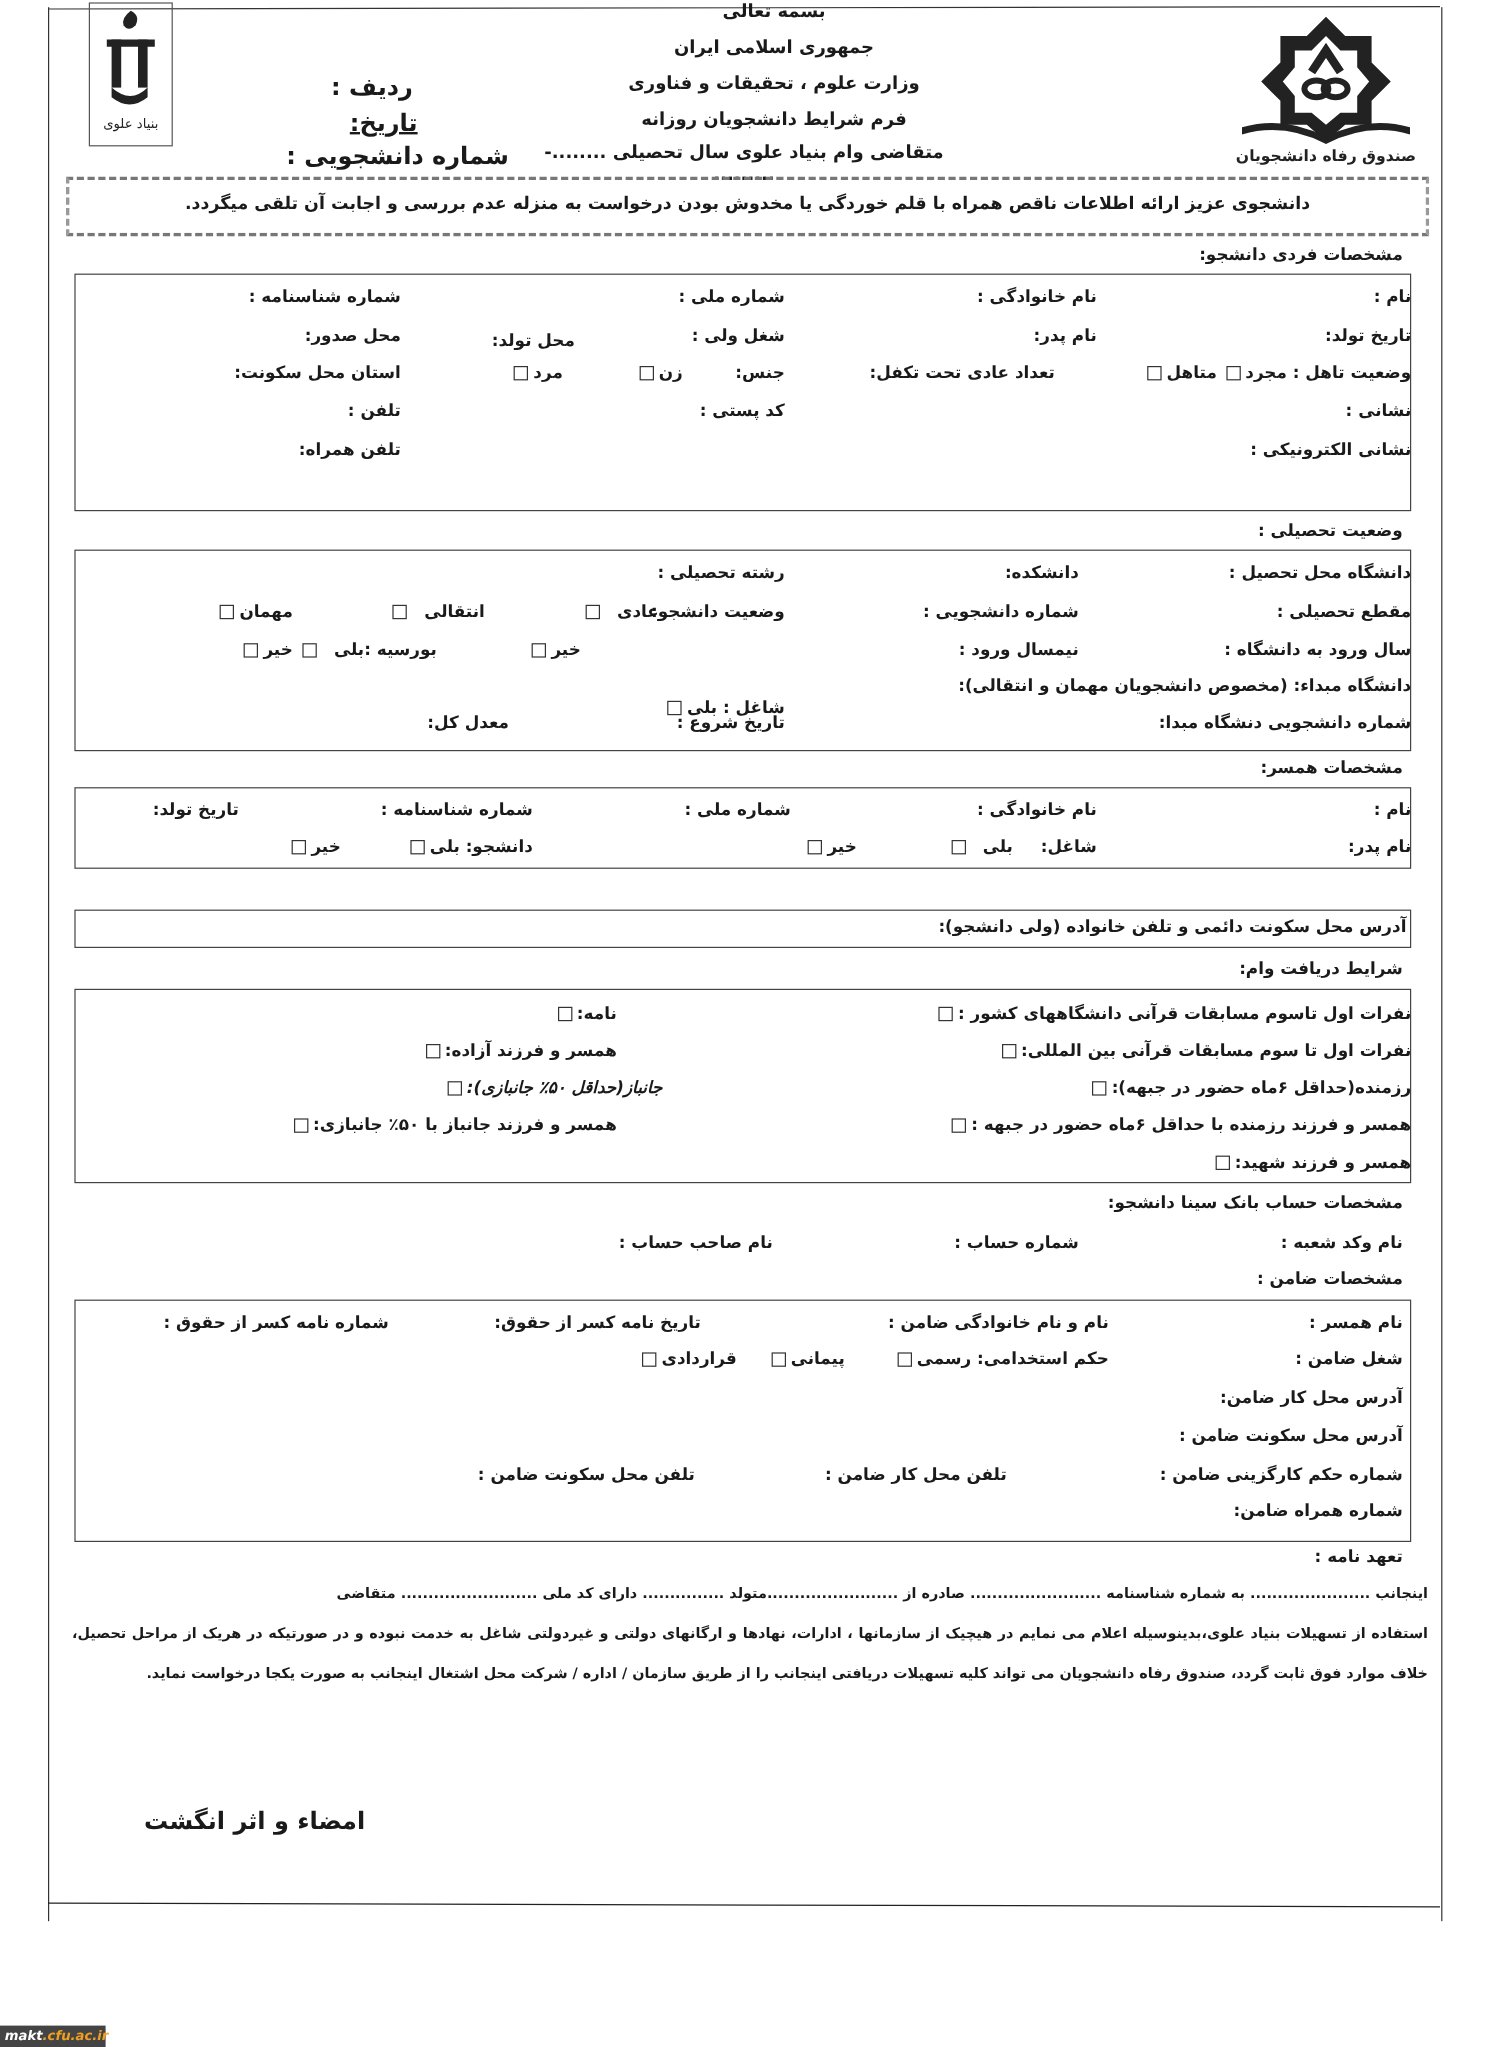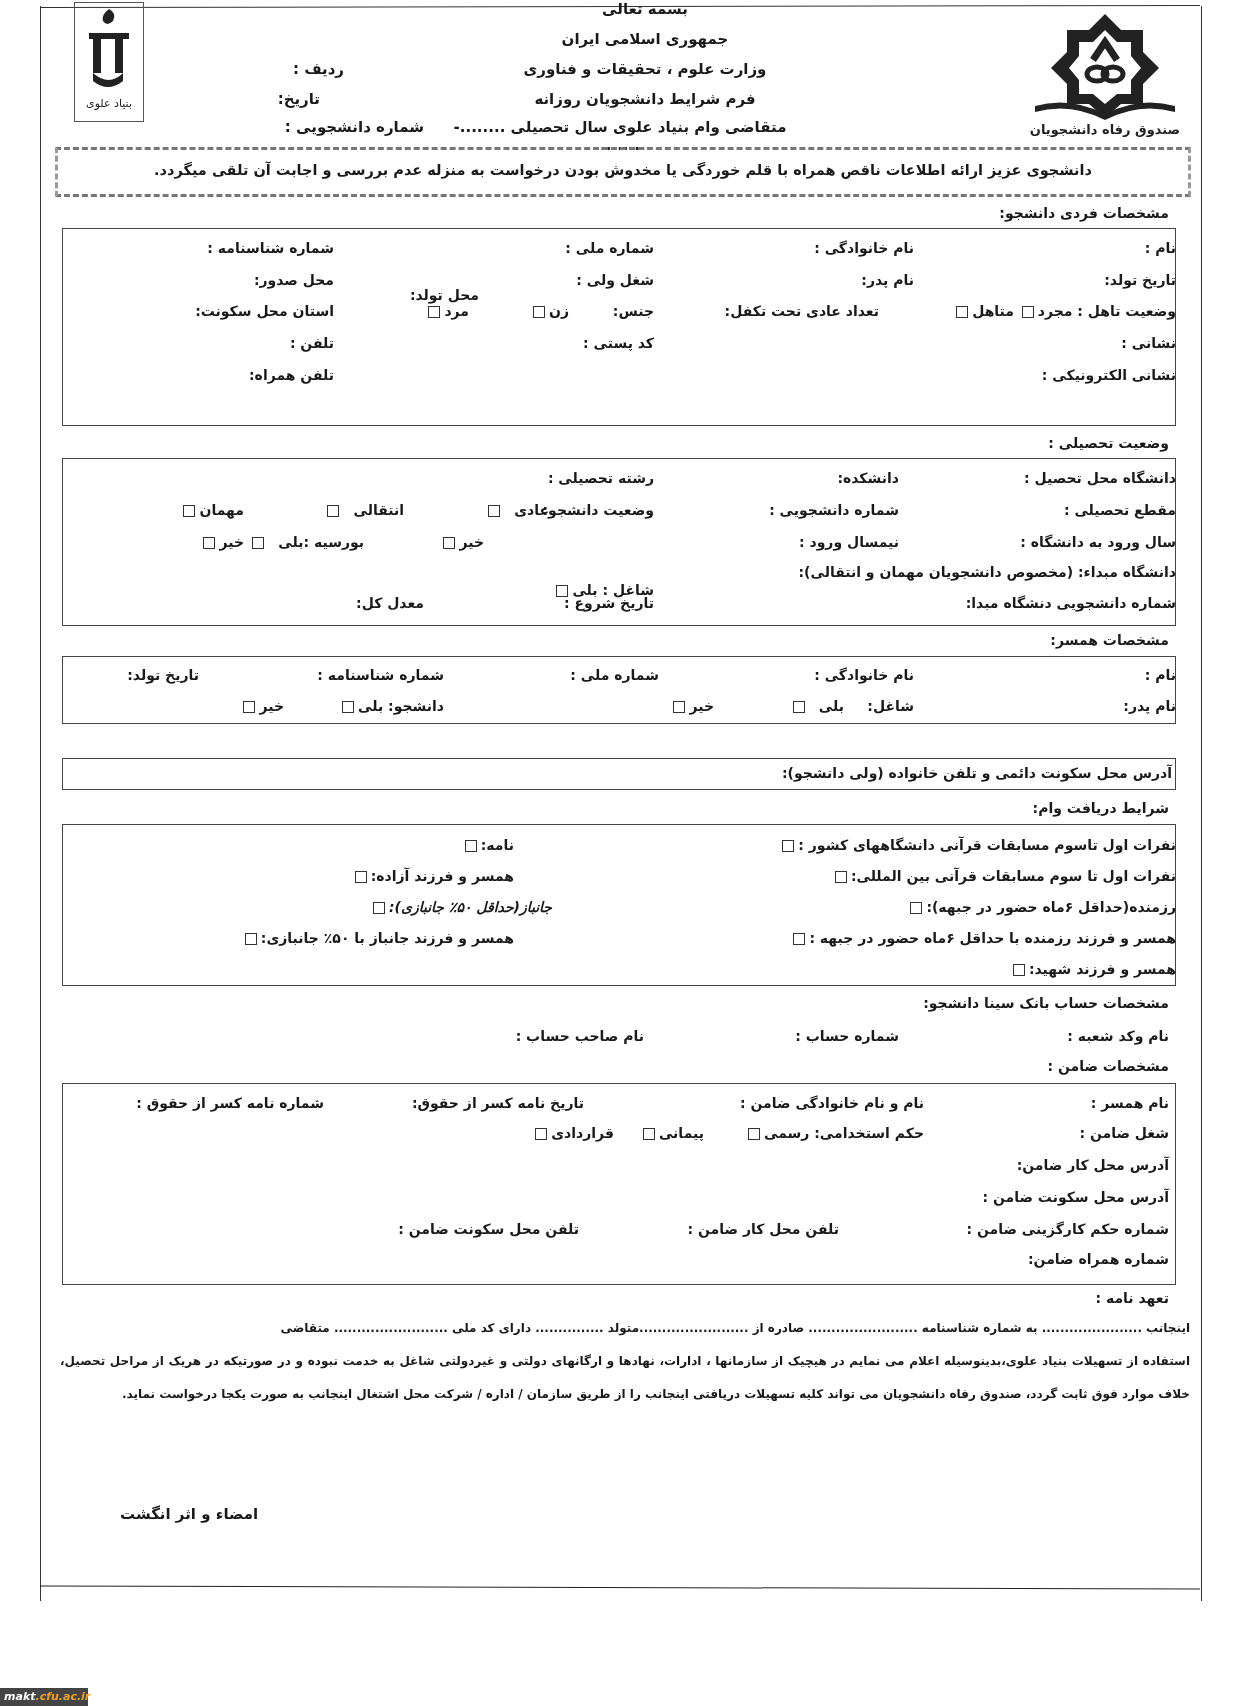--- a/index.html
+++ b/index.html
@@ -9,21 +9,21 @@
   }
   .page {
     position:absolute; left:40px; top:6px; width:1160px; height:1595px;
     border-left:1.5px solid #333; border-right:1.5px solid #333;
   }
   .topline { position:absolute; left:40px; top:6px; width:1160px; height:0; border-top:1.5px solid #333; transform:rotate(-0.1deg); }
   .bottomline { position:absolute; left:40px; top:1587px; width:1160px; border-top:1.5px solid #222; transform:rotate(0.15deg); }
   .rtl { direction:rtl; text-align:right; }
   .b { font-weight:bold; }
   .abs { position:absolute; white-space:nowrap; }
-  .fs15 { font-size:15px; }
+  .fs15 { font-size:20px; }
   .fs14 { font-size:14px; }
   .cb {
     display:inline-block; width:10px; height:10px; border:1px solid #333; vertical-align:middle; margin:0 4px; background:#fff;
   }
   .box { position:absolute; border:1.5px solid #444; }
   .head-center { position:absolute; left:480px; width:330px; text-align:center; font-weight:bold; font-size:15px; direction:rtl; }
   .notice {
     position:absolute; left:55px; top:147px; width:1130px; height:44px;
     border-top:3px dashed #777; border-bottom:3px dashed #777; border-left:3px dashed #999; border-right:3px dashed #999;
     text-align:center; font-weight:bold; font-size:14.5px; line-height:40px; direction:rtl;
@@ -63,37 +63,37 @@
   </svg>
 </div>
 
 <div class="head-center" style="top:0px;">بسمه تعالی</div>
 <div class="head-center" style="top:30px;">جمهوری اسلامی ایران</div>
 <div class="head-center" style="top:60px;">وزارت علوم ، تحقیقات و فناوری</div>
 <div class="head-center" style="top:90px;">فرم شرایط دانشجویان روزانه</div>
 <div class="head-center" style="top:118px; left:430px; width:380px;">متقاضی وام بنیاد علوی سال تحصیلی ........- .........</div>
 
 <div class="abs rtl b fs15" style="right:900px; top:60px;">ردیف :</div>
-<div class="abs rtl b fs15" style="right:924px; top:90px;">تاریخ:</div>
+<div class="abs rtl b fs15" style="right:896px; top:90px;text-decoration:underline;">تاریخ:</div>
 <div class="abs rtl b fs15" style="right:820px; top:118px;">شماره دانشجویی :</div>
 
 <div class="notice">دانشجوی عزیز ارائه اطلاعات ناقص همراه با قلم خوردگی یا مخدوش بودن درخواست به منزله عدم بررسی و اجابت آن تلقی میگردد.</div>
 
 <div class="abs rtl b fs14" style="right:75px; top:205px;">مشخصات فردی دانشجو:</div>
 <div class="box" style="left:62px; top:228px; width:1112px; height:196px;"></div>
 
 <div class="abs rtl b fs14" style="right:68px; top:240px;">نام :</div>
 <div class="abs rtl b fs14" style="right:330px; top:240px;">نام خانوادگی :</div>
 <div class="abs rtl b fs14" style="right:590px; top:240px;">شماره ملی :</div>
 <div class="abs rtl b fs14" style="right:910px; top:240px;">شماره شناسنامه :</div>
 
 <div class="abs rtl b fs14" style="right:68px; top:272px;">تاریخ تولد:</div>
 <div class="abs rtl b fs14" style="right:330px; top:272px;">نام پدر:</div>
 <div class="abs rtl b fs14" style="right:590px; top:272px;">شغل ولی :</div>
-<div class="abs rtl b fs14" style="right:765px; top:287px;">محل تولد:</div>
+<div class="abs rtl b fs14" style="right:765px; top:276px;">محل تولد:</div>
 <div class="abs rtl b fs14" style="right:910px; top:272px;">محل صدور:</div>
 
 <div class="abs rtl b fs14" style="right:68px; top:303px;"><span>وضعیت تاهل : مجرد</span><span class="cb"></span></div>
 <div class="abs rtl b fs14" style="right:230px; top:303px;"><span>متاهل</span><span class="cb"></span></div>
 <div class="abs rtl b fs14" style="right:365px; top:303px;">تعداد عادی تحت تکفل:</div>
 <div class="abs rtl b fs14" style="right:590px; top:303px;">جنس:</div>
 <div class="abs rtl b fs14" style="right:675px; top:303px;"><span>زن</span><span class="cb"></span></div>
 <div class="abs rtl b fs14" style="right:775px; top:303px;"><span>مرد</span><span class="cb"></span></div>
 <div class="abs rtl b fs14" style="right:910px; top:303px;">استان محل سکونت:</div>
 

